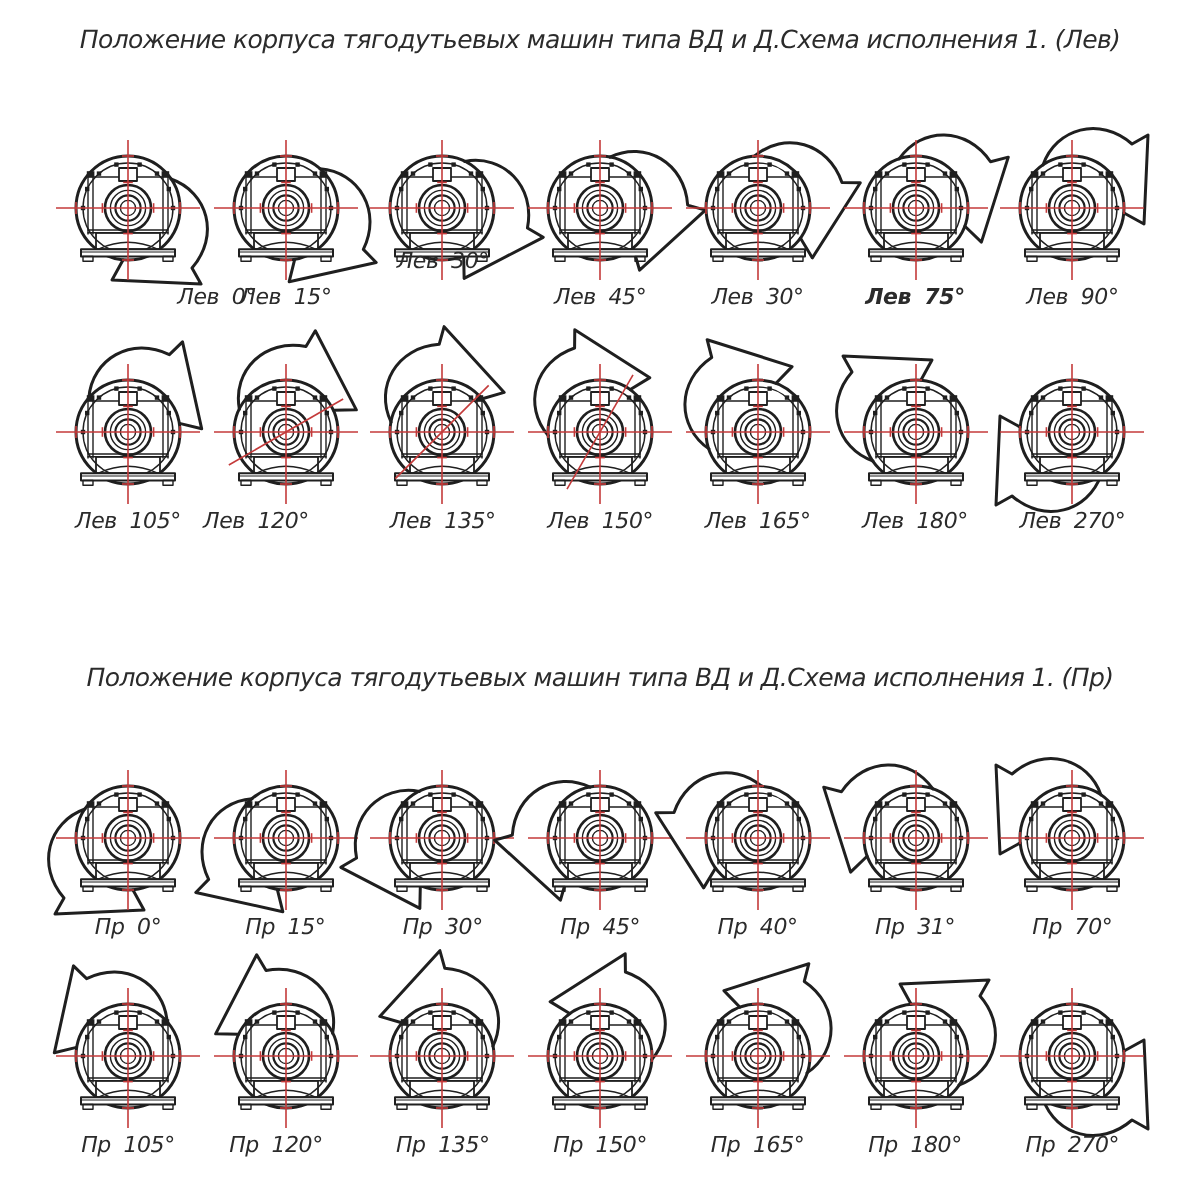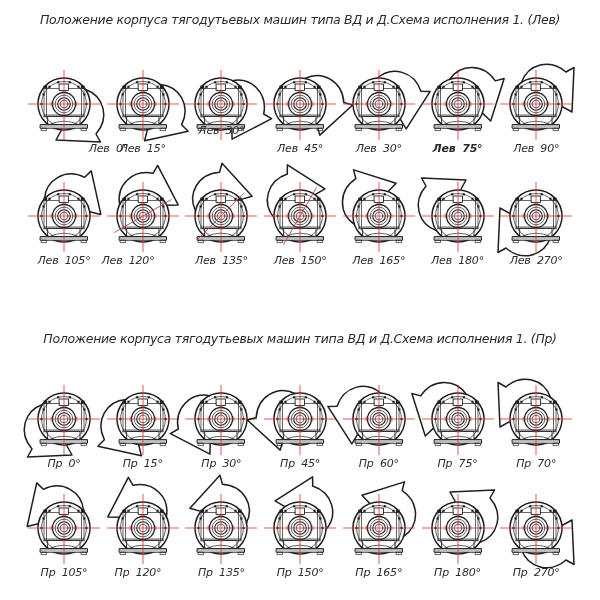--- a/index.html
+++ b/index.html
@@ -1209,21 +1209,21 @@
             <line x1="26" y1="-3" x2="26" y2="3"></line>
             <line x1="-3" y1="-26" x2="3" y2="-26"></line>
             <line x1="-3" y1="26" x2="3" y2="26"></line>
             <line x1="-12.8" y1="-2.4" x2="-12.8" y2="2.4"></line>
             <line x1="12.8" y1="-2.4" x2="12.8" y2="2.4"></line>
             <line x1="-2.4" y1="-12.8" x2="2.4" y2="-12.8"></line>
             <line x1="-2.4" y1="12.8" x2="2.4" y2="12.8"></line>
           </g>
         </svg>
       </div>
-      <div class="flabel" style="left: 330.8px; top: 457px;">Пр 60°</div>
+      <div class="flabel" style="left: 330.8px; top: 457px;">Пр 40°</div>
       <div class="fan" style="left: 403.5px; top: 365px;">
         <svg width="108" height="108" viewBox="-54 -54 108 108">
           <g stroke="#1f1f1f" fill="none" stroke-linejoin="round" stroke-linecap="round">
             <g transform="scale(-1 1) rotate(-75)">
               <path d="M 21.5 -14.5 C 40 -8 46 14 32 30 L 36.5 38 L -8 36 L -2.5 26" stroke-width="1.5"></path>
             </g>
             <circle r="26" stroke-width="1.5"></circle>
             <circle r="22.5" stroke-width="0.7"></circle>
             <g>
               <rect x="21.4" y="-1.1" width="2.2" height="2.2" fill="#1f1f1f" stroke="none"></rect>
@@ -1271,21 +1271,21 @@
             <line x1="26" y1="-3" x2="26" y2="3"></line>
             <line x1="-3" y1="-26" x2="3" y2="-26"></line>
             <line x1="-3" y1="26" x2="3" y2="26"></line>
             <line x1="-12.8" y1="-2.4" x2="-12.8" y2="2.4"></line>
             <line x1="12.8" y1="-2.4" x2="12.8" y2="2.4"></line>
             <line x1="-2.4" y1="-12.8" x2="2.4" y2="-12.8"></line>
             <line x1="-2.4" y1="12.8" x2="2.4" y2="12.8"></line>
           </g>
         </svg>
       </div>
-      <div class="flabel" style="left: 409.5px; top: 457px;">Пр 75°</div>
+      <div class="flabel" style="left: 409.5px; top: 457px;">Пр 31°</div>
       <div class="fan" style="left: 482.2px; top: 365px;">
         <svg width="108" height="108" viewBox="-54 -54 108 108">
           <g stroke="#1f1f1f" fill="none" stroke-linejoin="round" stroke-linecap="round">
             <g transform="scale(-1 1) rotate(-90)">
               <path d="M 21.5 -14.5 C 40 -8 46 14 32 30 L 36.5 38 L -8 36 L -2.5 26" stroke-width="1.5"></path>
             </g>
             <circle r="26" stroke-width="1.5"></circle>
             <circle r="22.5" stroke-width="0.7"></circle>
             <g>
               <rect x="21.4" y="-1.1" width="2.2" height="2.2" fill="#1f1f1f" stroke="none"></rect>

